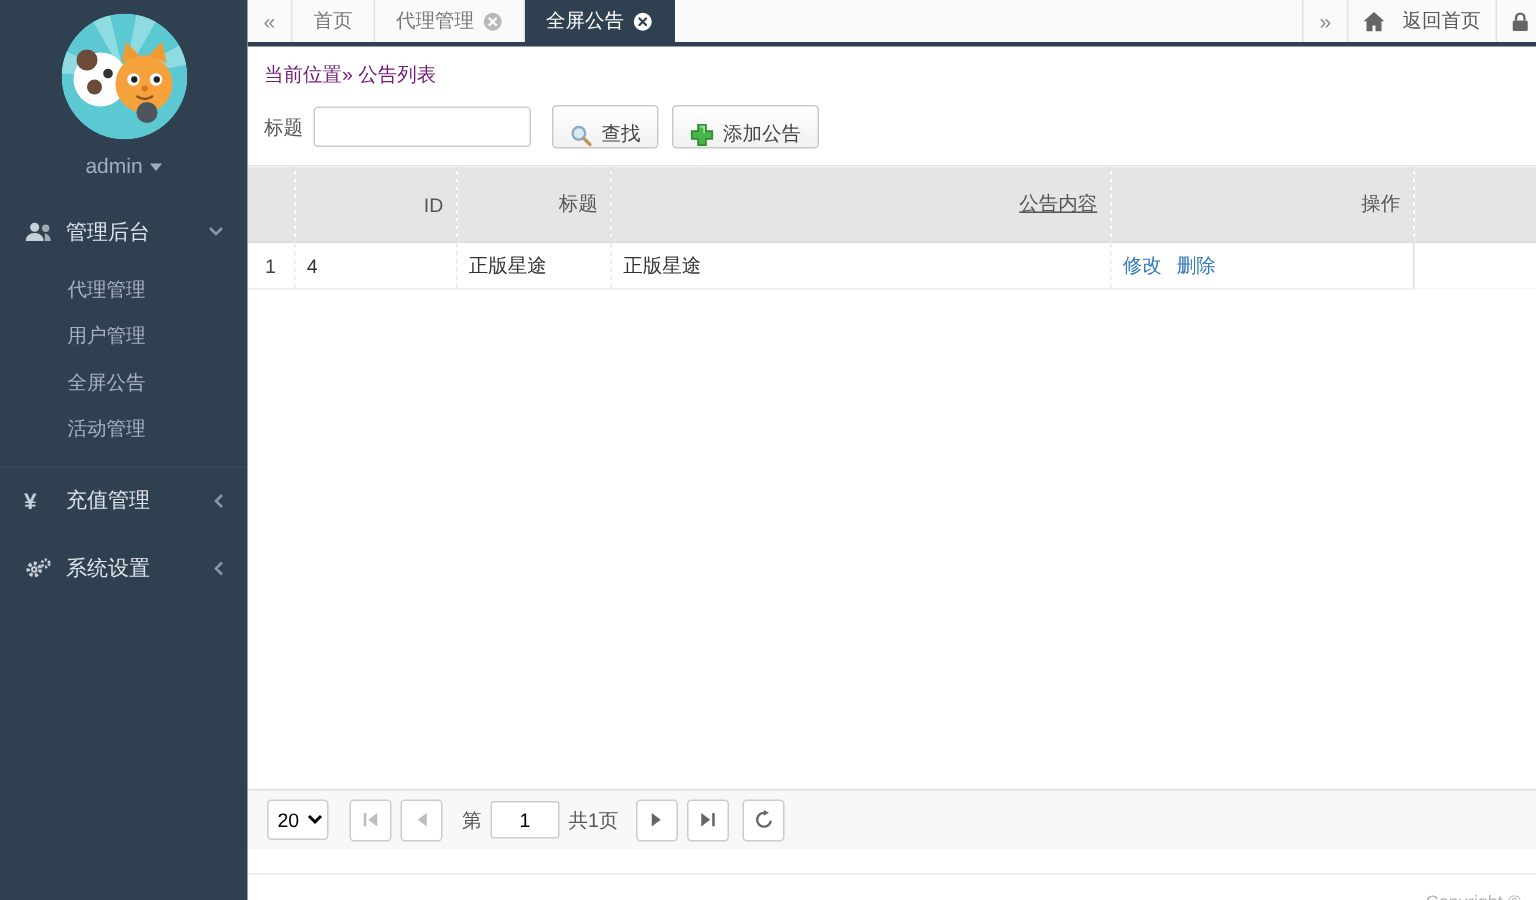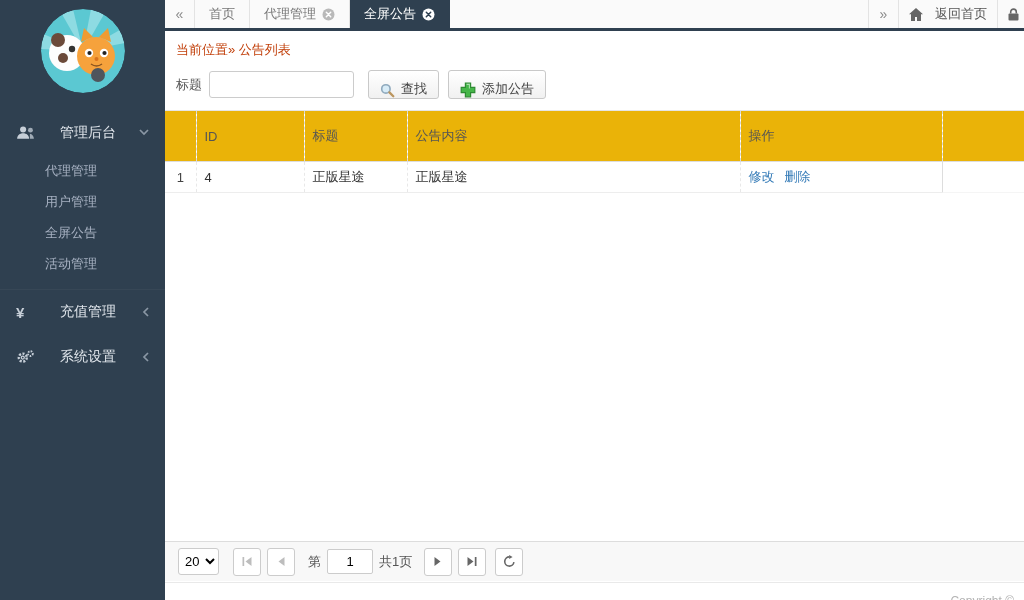--- a/index.html
+++ b/index.html
@@ -8,21 +8,21 @@
 
   
   #sidebar { position:absolute; left:0; top:0; width:165px; height:600px; background:#2f4050; z-index:5; }
   .avatar-wrap { text-align:center; padding-top:9px; }
   .avatar { width:84px; height:84px; border-radius:50%; display:inline-block; overflow:hidden; }
   .admin-row { text-align:center; color:#9fb0bd; font-size:14px; margin-top:6px; cursor:pointer; }
   .admin-row .caret { display:inline-block; width:0; height:0; border-left:4px solid transparent; border-right:4px solid transparent; border-top:5px solid #9fb0bd; margin-left:5px; vertical-align:middle; }
   #sidenav { margin-top:14px; }
   .side-section { height:45px; display:flex; align-items:center; padding:0 16px; color:#dfe4ea; font-size:14px; cursor:pointer; }
   .side-section .s-icon { width:24px; color:#c7cfd8; display:inline-flex; align-items:center; }
-  .side-section .s-label { margin-left:20px; }
+  .side-section .s-label { margin-left:4px; }
   .side-section .chev { margin-left:auto; color:#8a97a5; display:inline-flex; }
   .side-group { border-top:1px solid rgba(255,255,255,0.04); }
   .side-sub { padding-bottom:10px; }
   .side-sub .sub-item { height:31px; line-height:31px; padding-left:45px; color:#a7b1c2; font-size:13px; cursor:pointer; }
   .yen-glyph { font-weight:bold; font-size:15px; }
 
   
   #main { position:absolute; left:165px; top:0; width:859px; height:600px; background:#fff; overflow:hidden; }
 
   
@@ -32,41 +32,41 @@
   .tab.active { background:#2f4050; color:#fff; border-right:1px solid #2f4050; }
   .tab-spacer { flex:1 1 auto; }
   .tab-action { flex:0 0 auto; display:flex; align-items:center; gap:12px; padding:0 10px; color:#555; border-left:1px solid #e3e3e3; cursor:pointer; white-space:nowrap; }
   .tab-action svg { flex:0 0 auto; }
   .tab-action.clipped { width:27px; overflow:hidden; padding-right:0; }
   .scroll-right { border-left:1px solid #e3e3e3; border-right:none; }
   .close-gray circle { fill:#b9b9b9; } .close-gray path { stroke:#fff; }
   .close-white circle { fill:#fff; } .close-white path { stroke:#2f4050; }
 
   
-  .breadcrumb { padding:10px 10px 5px 11px; color:#c2410c; }
+  .breadcrumb { padding:10px 10px 5px 11px; color:#701a75; }
   .toolbar { display:flex; align-items:center; padding:6px 10px 11px 11px; border-bottom:1px solid #e5e5e5; }
   .toolbar .field-label { color:#555; margin-right:7px; }
   .title-input { width:145px; height:27px; border:1px solid #ccc; border-radius:3px; padding:0 6px; font-size:13px; outline:none; }
   .btn { height:29px; display:inline-flex; align-items:flex-end; gap:6px; padding:0 11px; background:linear-gradient(#ffffff,#f1f1f1); border:1px solid #c9c9c9; border-radius:3px; color:#444; font-size:13px; cursor:pointer; }
   .btn-find { margin-left:14px; }
   .btn-add { margin-left:9px; }
 
   
   table.grid { width:100%; border-collapse:collapse; table-layout:fixed; }
-  .grid th { background:#eab308; height:30px; font-weight:normal; color:#555; text-align:left; padding:16px 8px; border-right:1px dashed #d9d9d9; border-bottom:1px solid #ddd; overflow:hidden; }
+  .grid th { background:#e5e5e5; height:30px; font-weight:normal; color:#555; text-align:right; padding:16px 8px; border-right:1px dashed #d9d9d9; border-bottom:1px solid #ddd; overflow:hidden; }
   .grid th.col-index { width:31px; } .grid th.col-id { width:108px; } .grid th.col-title { width:103px; }
-  .grid th.col-content { width:333px; } .grid th.col-ops { width:202px; } .grid th.col-fill { border-right:none; }
+  .grid th.col-content { width:333px;text-decoration:underline; } .grid th.col-ops { width:202px; } .grid th.col-fill { border-right:none; }
   .grid td { height:31px; padding:0 8px; border-right:1px dashed #e8e8e8; border-bottom:1px solid #ededed; color:#333; background:#fff; overflow:hidden; }
   .grid td.cell-index { text-align:center; padding:0 2px; color:#444; }
   .grid td.cell-ops { border-right:1px solid #ddd; }
   .grid td.cell-fill { border-right:none; border-bottom:1px solid #f5f5f5; }
   .grid a.op-link { color:#337ab7; text-decoration:none; margin-right:10px; cursor:pointer; }
 
   
-  .pager { position:absolute; left:0; right:0; top:541px; height:40px; border-top:1px solid #ddd; background:#f8f8f8; display:flex; align-items:center; padding:0 13px; color:#555; }
+  .pager { position:absolute; left:0; right:0; top:526px; height:40px; border-top:1px solid #ddd; background:#f8f8f8; display:flex; align-items:center; padding:0 13px; color:#555; }
   .page-size { height:27px; border:1px solid #ccc; border-radius:3px; background:#fff; font-size:13px; padding:0 2px; outline:none; }
   .pbtn { width:28px; height:28px; border:1px solid #ccc; border-radius:3px; background:#fff; display:inline-flex; align-items:center; justify-content:center; cursor:pointer; }
   .pbtn.disabled { color:#bdbdbd; } .pbtn.enabled { color:#666; }
   .pg-first { margin-left:14px; } .pg-prev { margin-left:6px; }
   .pg-label { margin-left:13px; } .pg-total { margin-left:6px;text-align:right; }
   .page-input { width:46px; height:25px; border:1px solid #ccc; border-radius:2px; text-align:center; margin-left:6px; font-size:13px; outline:none; }
   .pg-next { margin-left:12px; } .pg-last { margin-left:6px; } .pg-refresh { margin-left:9px; }
 
   
   .main-footer { position:absolute; left:0; right:0; top:582px; height:18px; background:#fff; border-top:1px solid #e9e9e9; overflow:hidden; }
@@ -100,20 +100,21 @@
         <circle cx="55" cy="47" r="19" fill="#f6a23c"></circle>
         <circle cx="48" cy="44" r="4.2" fill="#fff"></circle>
             <circle cx="48.5" cy="44" r="2.1" fill="#222"></circle>
         <circle cx="63" cy="44" r="4.2" fill="#fff"></circle>
             <circle cx="63.5" cy="44" r="2.1" fill="#222"></circle>
         <circle cx="55.5" cy="50" r="2" fill="#d8731f"></circle>
         <path d="M50 55q5.5 4 11 0" stroke="#8a5420" fill="none" stroke-width="1.5"></path>
         <circle cx="57" cy="66" r="7" fill="#4f555c"></circle>
       </g>
     </svg></span>
+    <div class="admin-row"><span>admin</span><span class="caret"></span></div>
   </div>
 
   <div id="sidenav">
     <div class="side-section">
       <span class="s-icon">
           <svg width="19" height="15" viewBox="0 0 20 15" fill="currentColor">
             <circle cx="7.5" cy="4.3" r="3.2"></circle>
             <path d="M1.2 14c0-3.4 2.8-5.6 6.3-5.6s6.3 2.2 6.3 5.6z"></path>
             <circle cx="15.2" cy="5" r="2.6" opacity=".75"></circle>
             <path d="M14.6 8.7c2.4.4 4.2 2.4 4.2 5.3h-4.2z" opacity=".75"></path>

